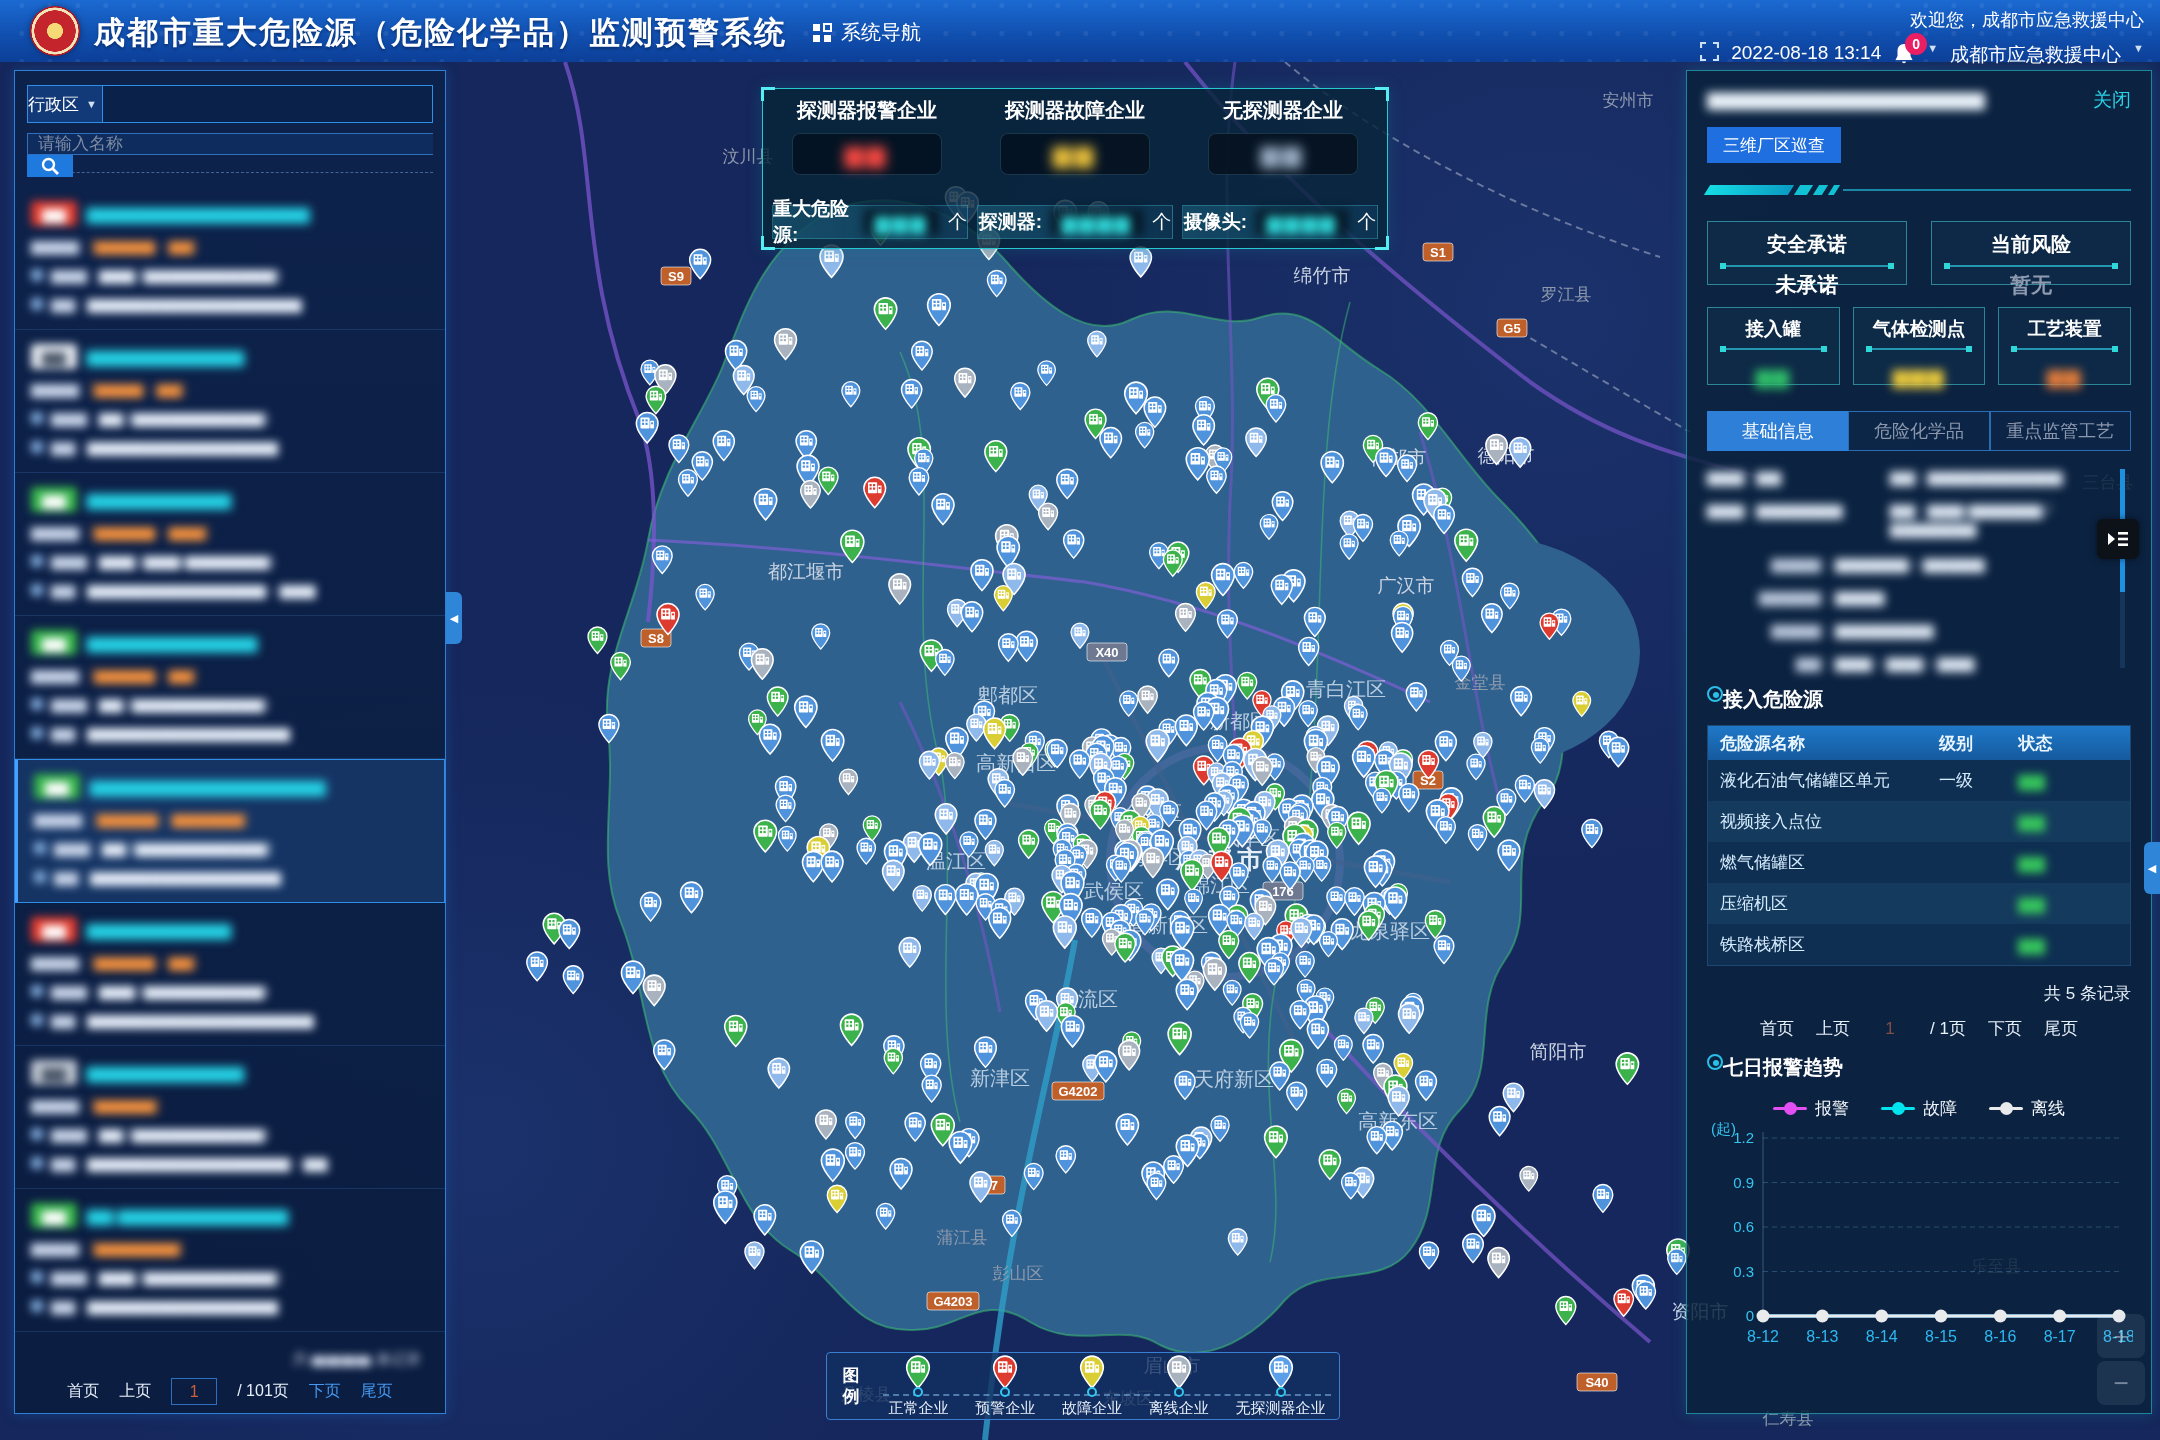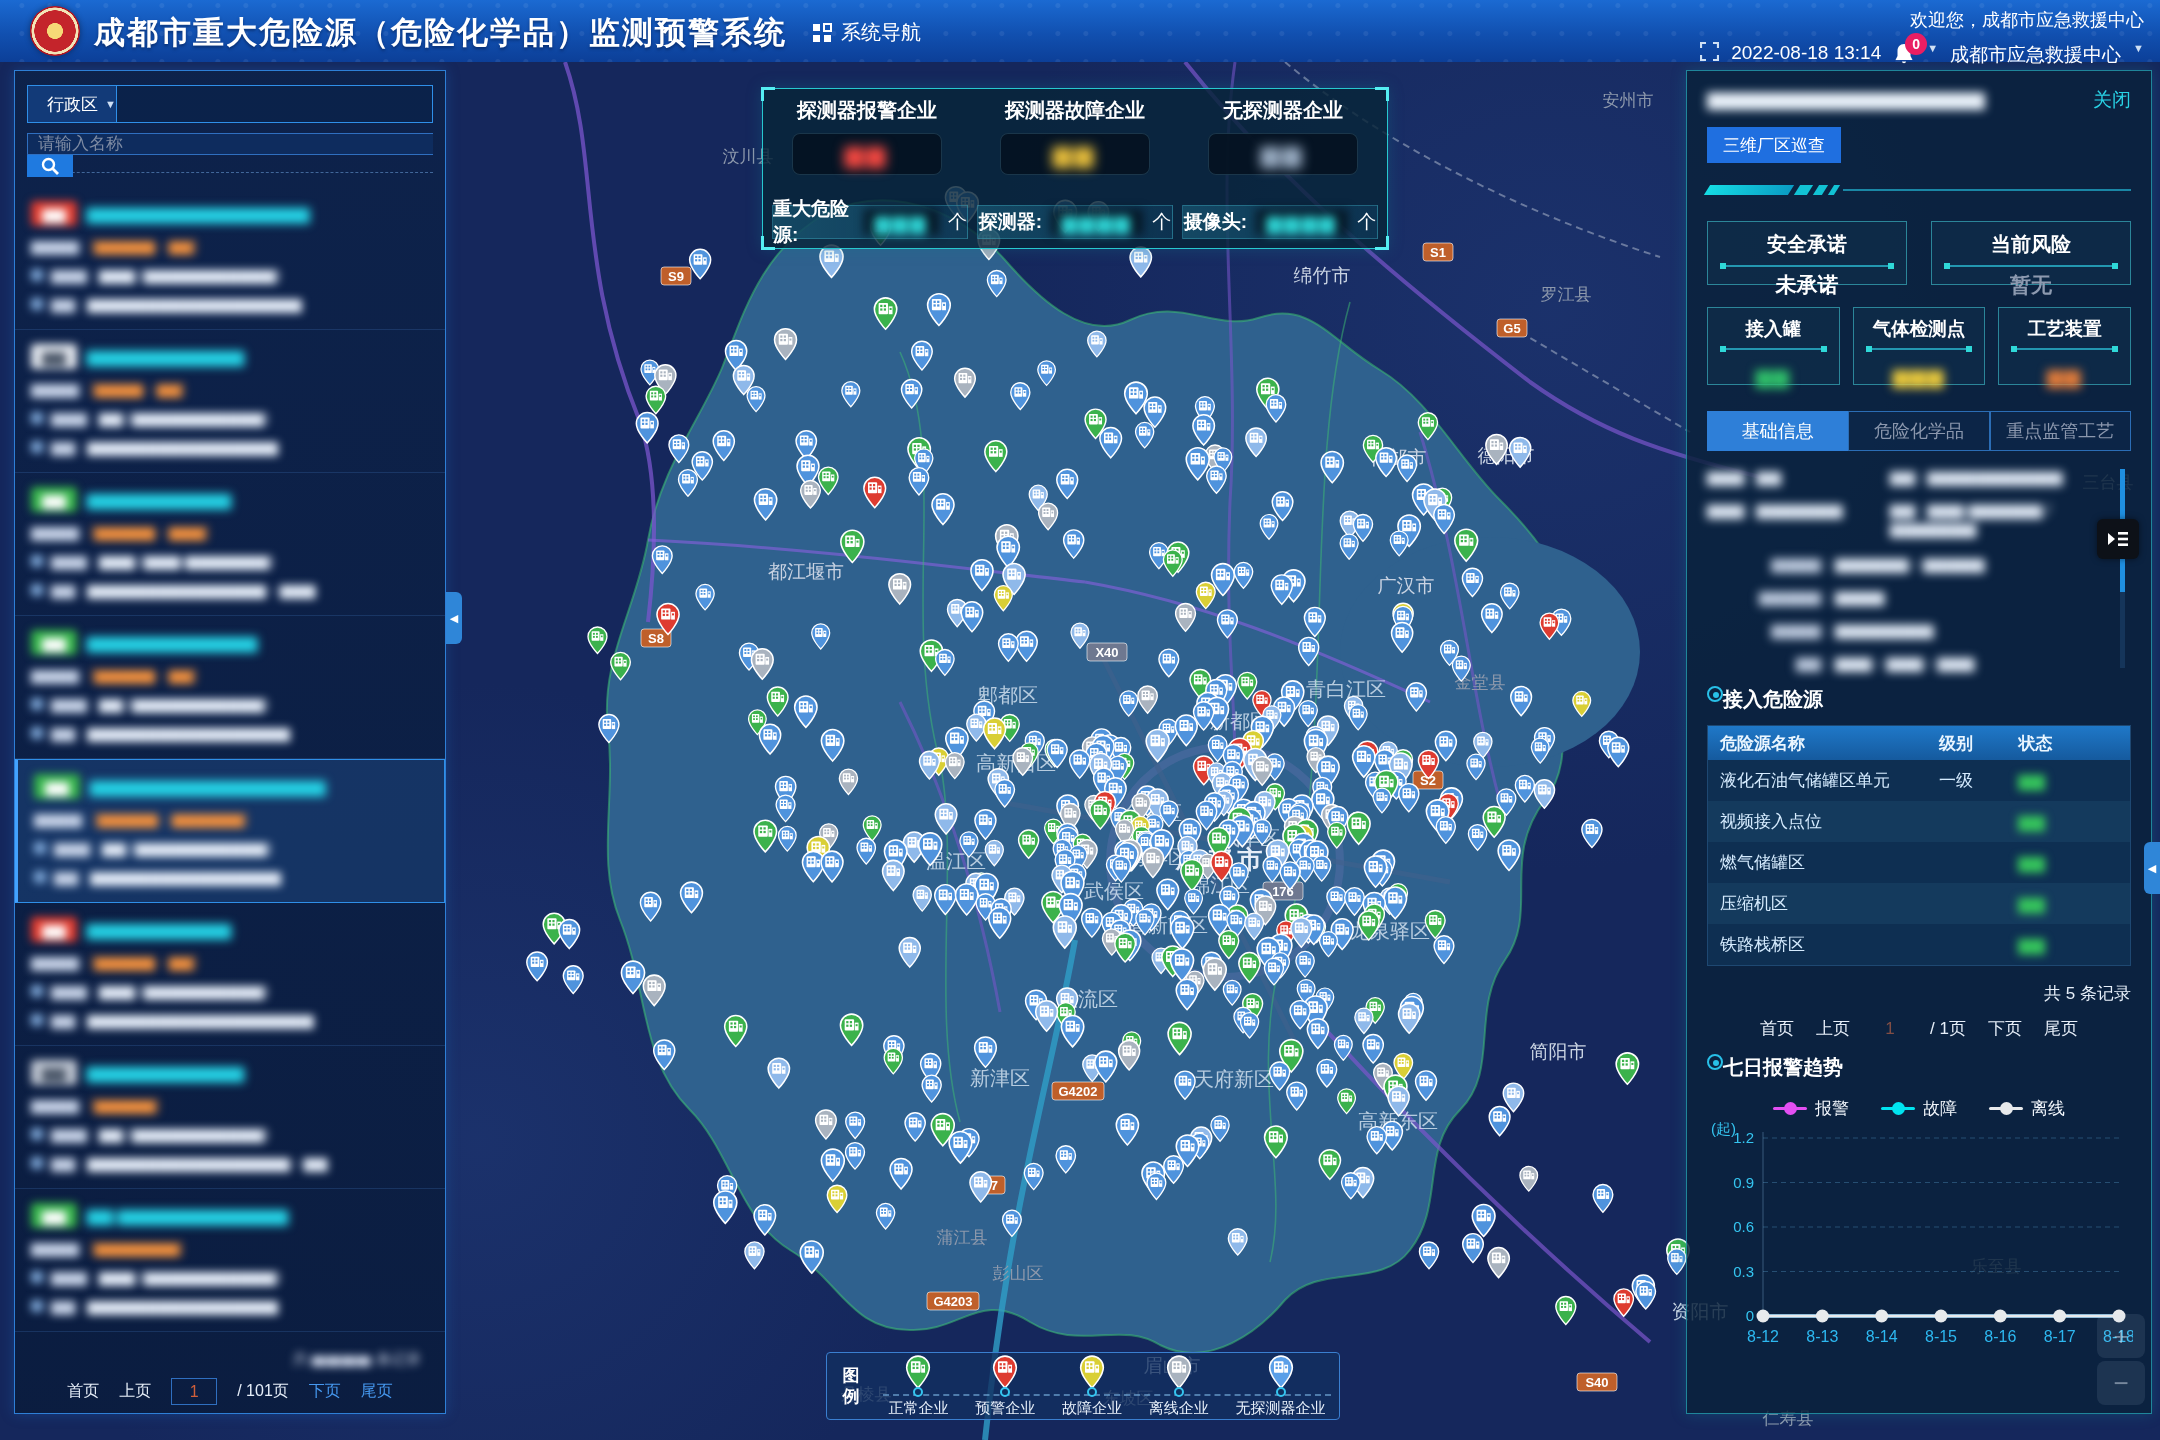--- a/index.html
+++ b/index.html
@@ -55,22 +55,22 @@
   .counter-label{color:#fff;font-size:19px;font-weight:bold;}
   .counter-num{width:92px;height:26px;background:rgba(4,18,30,.85);display:flex;align-items:center;justify-content:center;
     color:#2fd8d8;font-size:19px;font-weight:bold;letter-spacing:3px;}
   .counter-unit{color:#fff;font-size:19px;}
 
   
   .sidebar{position:absolute;left:14px;top:70px;width:432px;height:1344px;z-index:14;
     background:linear-gradient(180deg,rgba(13,34,74,.95),rgba(10,28,62,.93));
     border:1px solid #2e7fd6;box-shadow:0 0 12px rgba(30,110,200,.35);}
   .sb-row1{margin:14px 12px 0;display:flex;height:38px;}
-  .region-select{width:90px;border:1px solid #2f8fe8;background:#123a78;color:#fff;font-size:17px;
-    display:flex;align-items:center;justify-content:flex-end;gap:7px;}
+  .region-select{width:76px;border:1px solid #2f8fe8;background:#123a78;color:#fff;font-size:17px;
+    display:flex;align-items:center;justify-content:flex-start;gap:7px;}
   .region-input{flex:1;border:1px solid #2f8fe8;border-left:none;background:rgba(10,34,74,.7);}
   .sb-row2{margin:10px 12px 0;display:flex;height:40px;border-bottom:1px dashed rgba(110,160,220,.55);padding-bottom:0;flex-direction:column;}
   .search-input{flex:1;background:#0e2c5e;border:1px solid #2f6fc0;border-right:none;color:#dfe8f5;
     font-size:17px;padding:0 10px;outline:none;}
   .search-input::placeholder{color:#7e8ba3;}
   .search-btn{width:46px;background:#1f7ae0;border:none;display:flex;align-items:center;justify-content:center;cursor:pointer;}
   .sb-list{position:absolute;left:0;right:0;top:116px;bottom:78px;overflow:hidden;}
   .s-item{padding:14px 16px 16px;border-bottom:1px solid rgba(60,110,180,.28);position:relative;}
   .s-item.selected{background:rgba(36,86,152,.38);border:1px solid #2f8fe8;border-left:3px solid #43a3ff;}
   .s-head{display:flex;align-items:center;gap:10px;}

